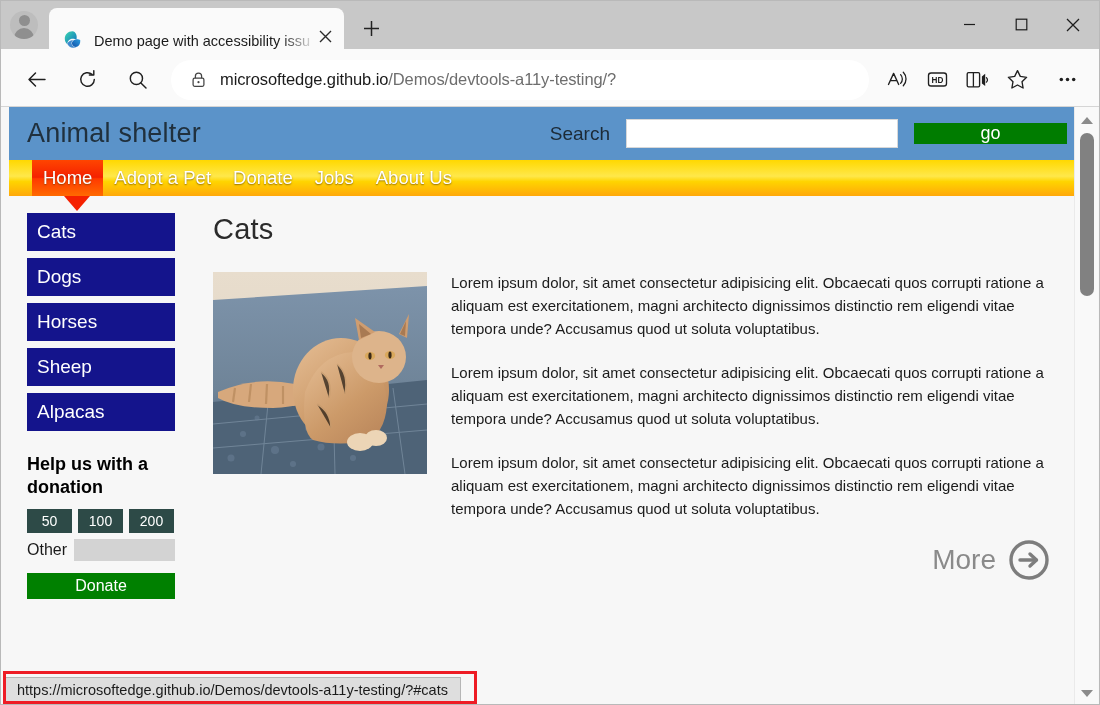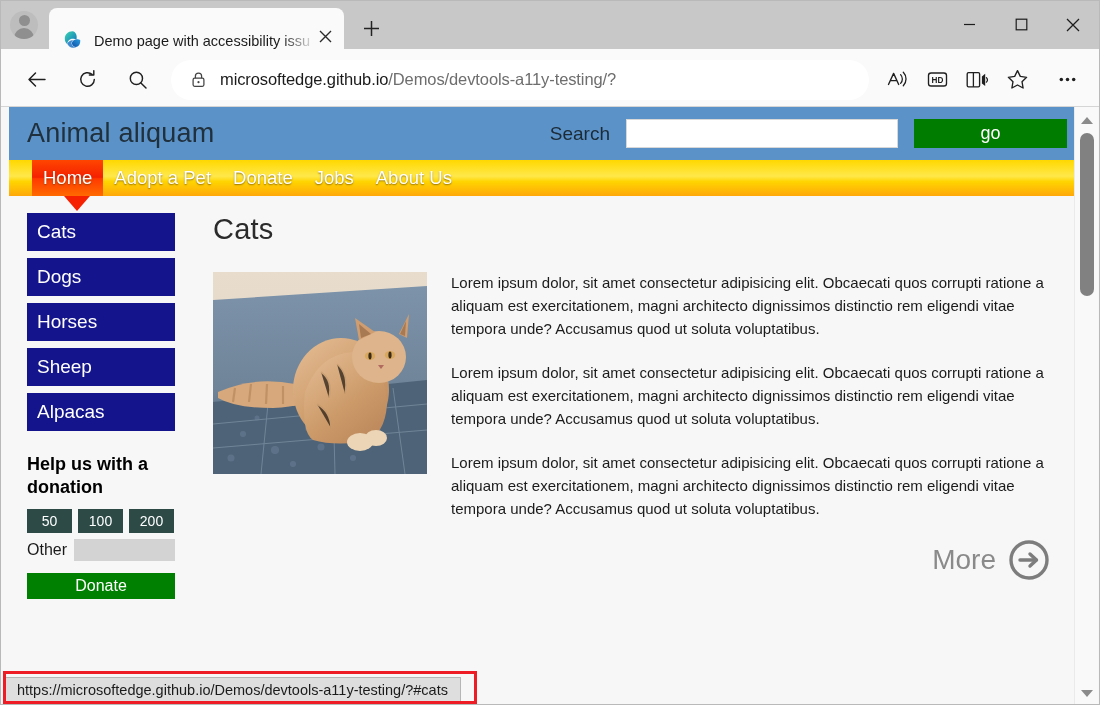--- a/index.html
+++ b/index.html
@@ -184,21 +184,21 @@
     font-size: 19px;
     color: #1c2a36;
     margin-right: 16px;
   }
   .search-input {
     width: 272px; height: 29px;
     background: #fff;
     border: 1px solid #d8d8d8;
   }
   .go-btn {
-    width: 153px; height: 29px;
+    width: 153px; height: 21px;
     background: #007c00;
     color: #fff;
     font-size: 18px;
     border: none;
     margin-left: 16px;
     font-family: "Liberation Sans", sans-serif;
     cursor: pointer;
   }
 
   
@@ -510,21 +510,21 @@
             <circle cx="16.7" cy="10.5" r="1.75" fill="#1f1f1f"></circle>
           </svg>
       </div>
     </div>
   </div>
 
   <div class="viewport">
     <div class="page">
 
       <div class="site-header">
-        <div class="site-title">Animal aliquam</div>
+        <div class="site-title">Animal shelter</div>
         <div class="search-wrap">
           <div class="search-label">Search</div>
           <input class="search-input" type="text" placeholder="" style="">
           <button class="go-btn">go</button>
         </div>
       </div>
 
       <div class="site-nav">
         <div class="nav-item active">Home</div>
         <div class="nav-item">Adopt a Pet</div>

